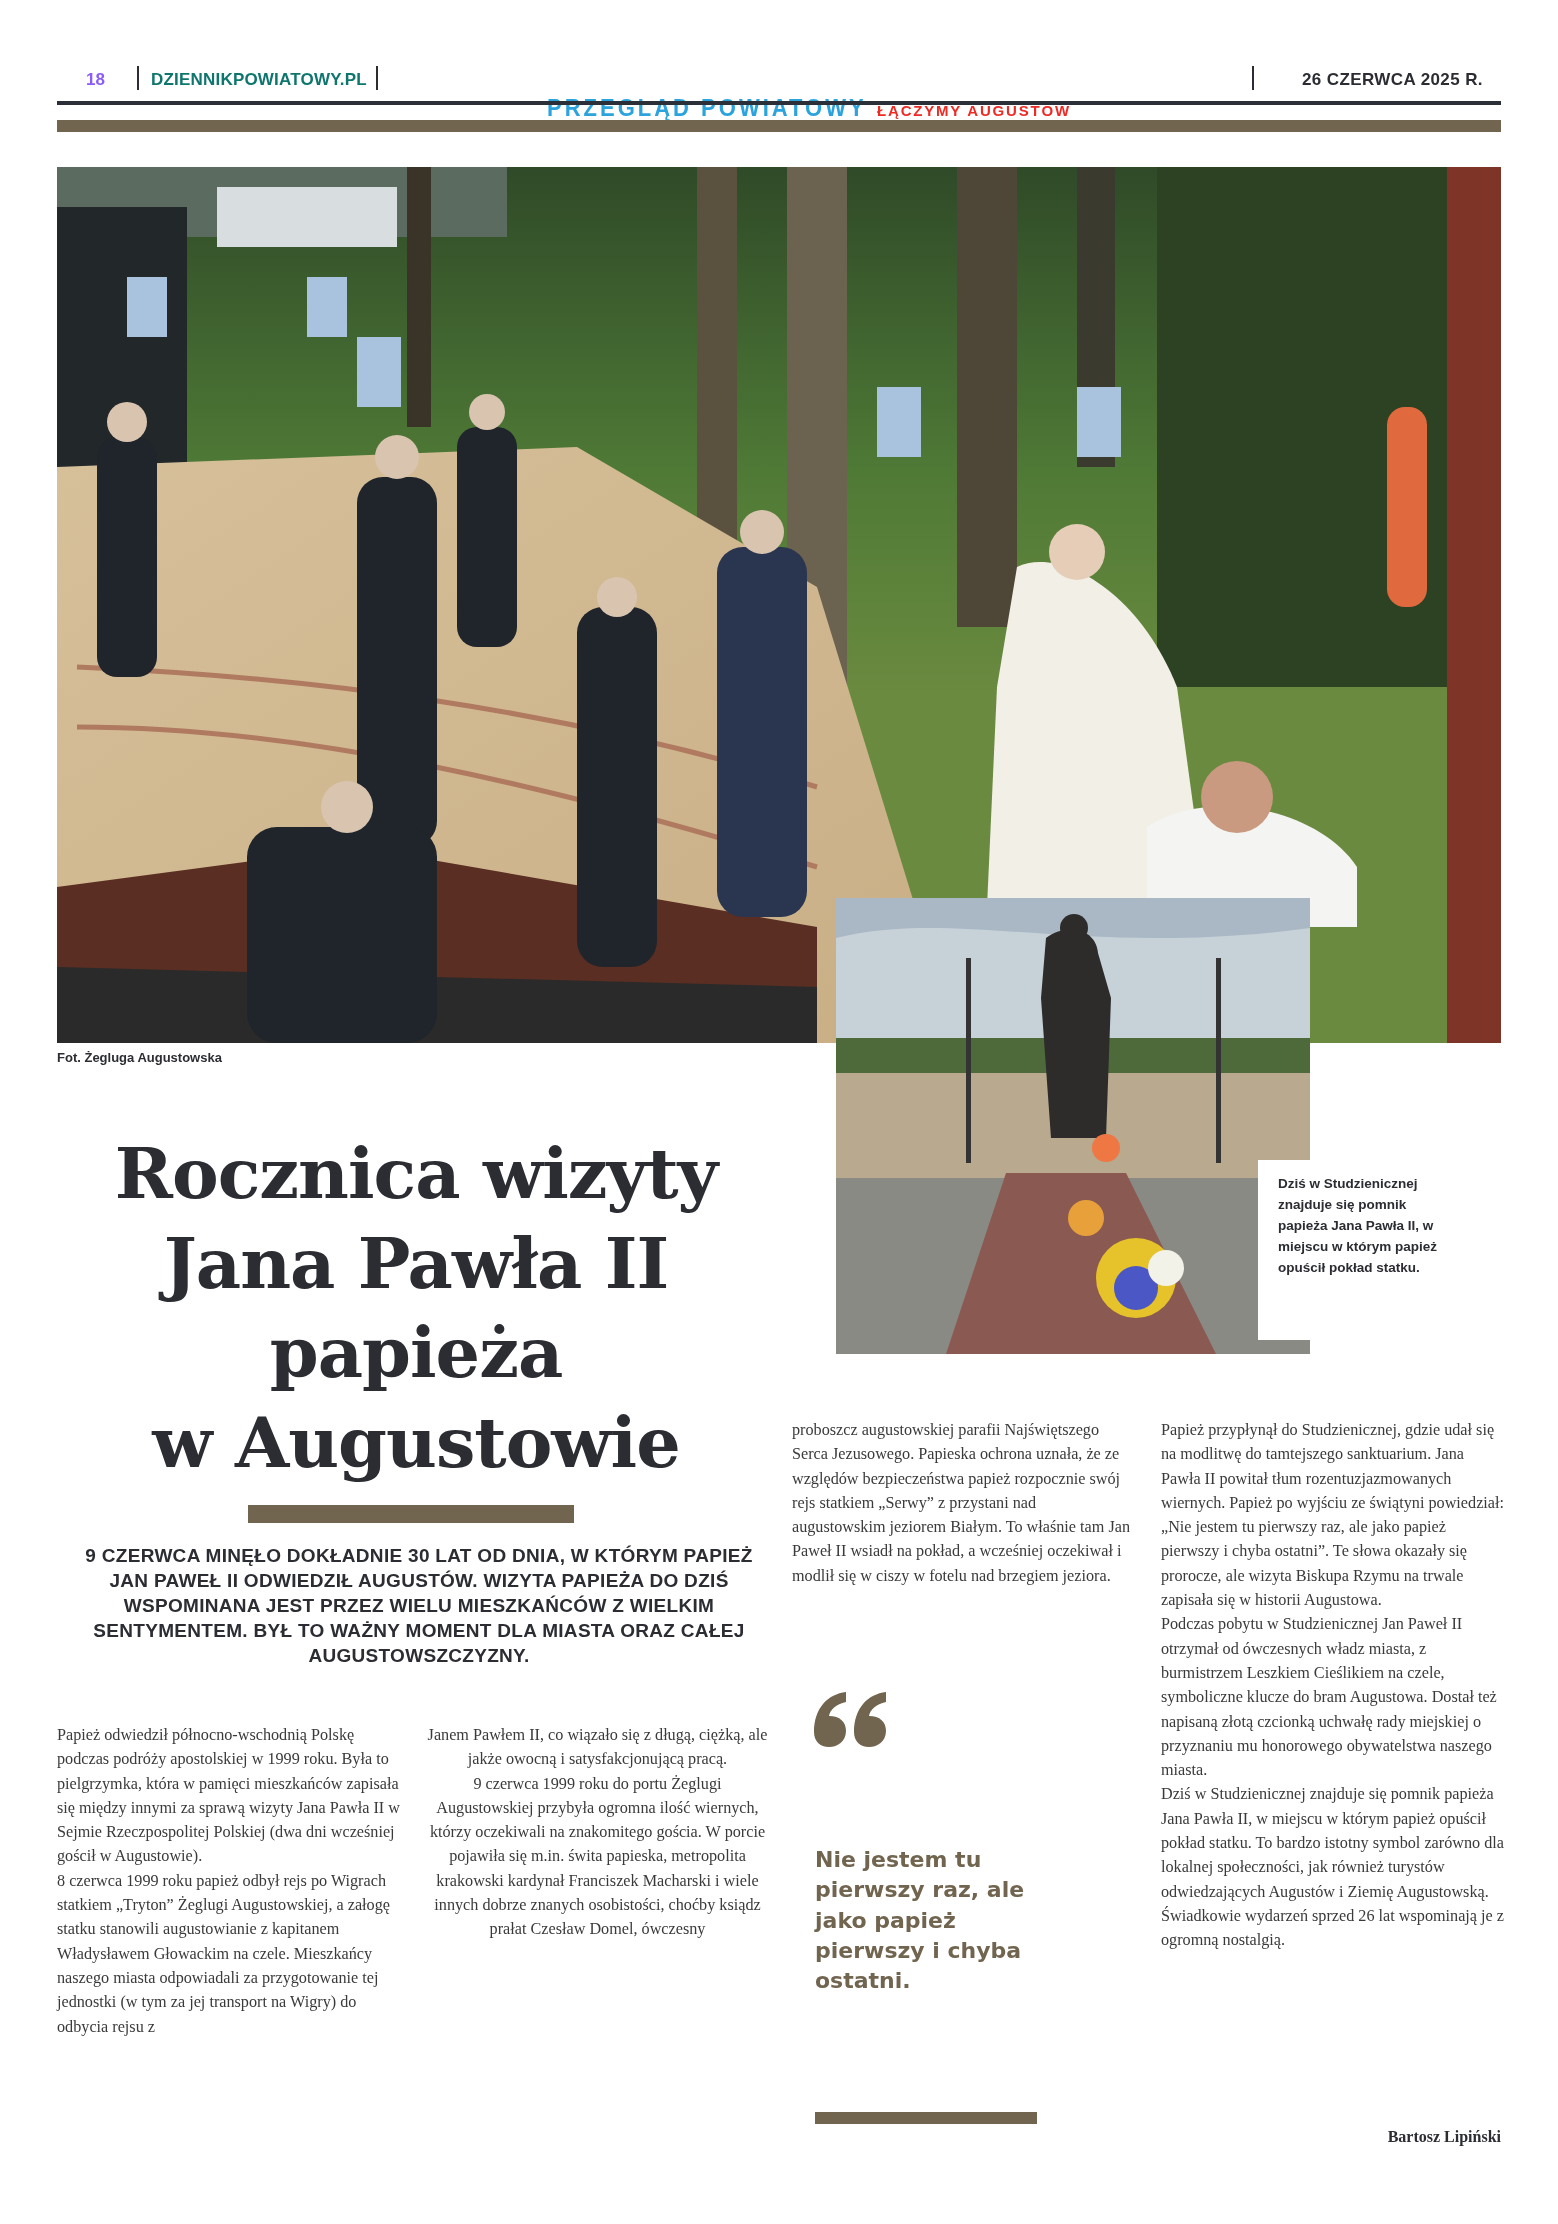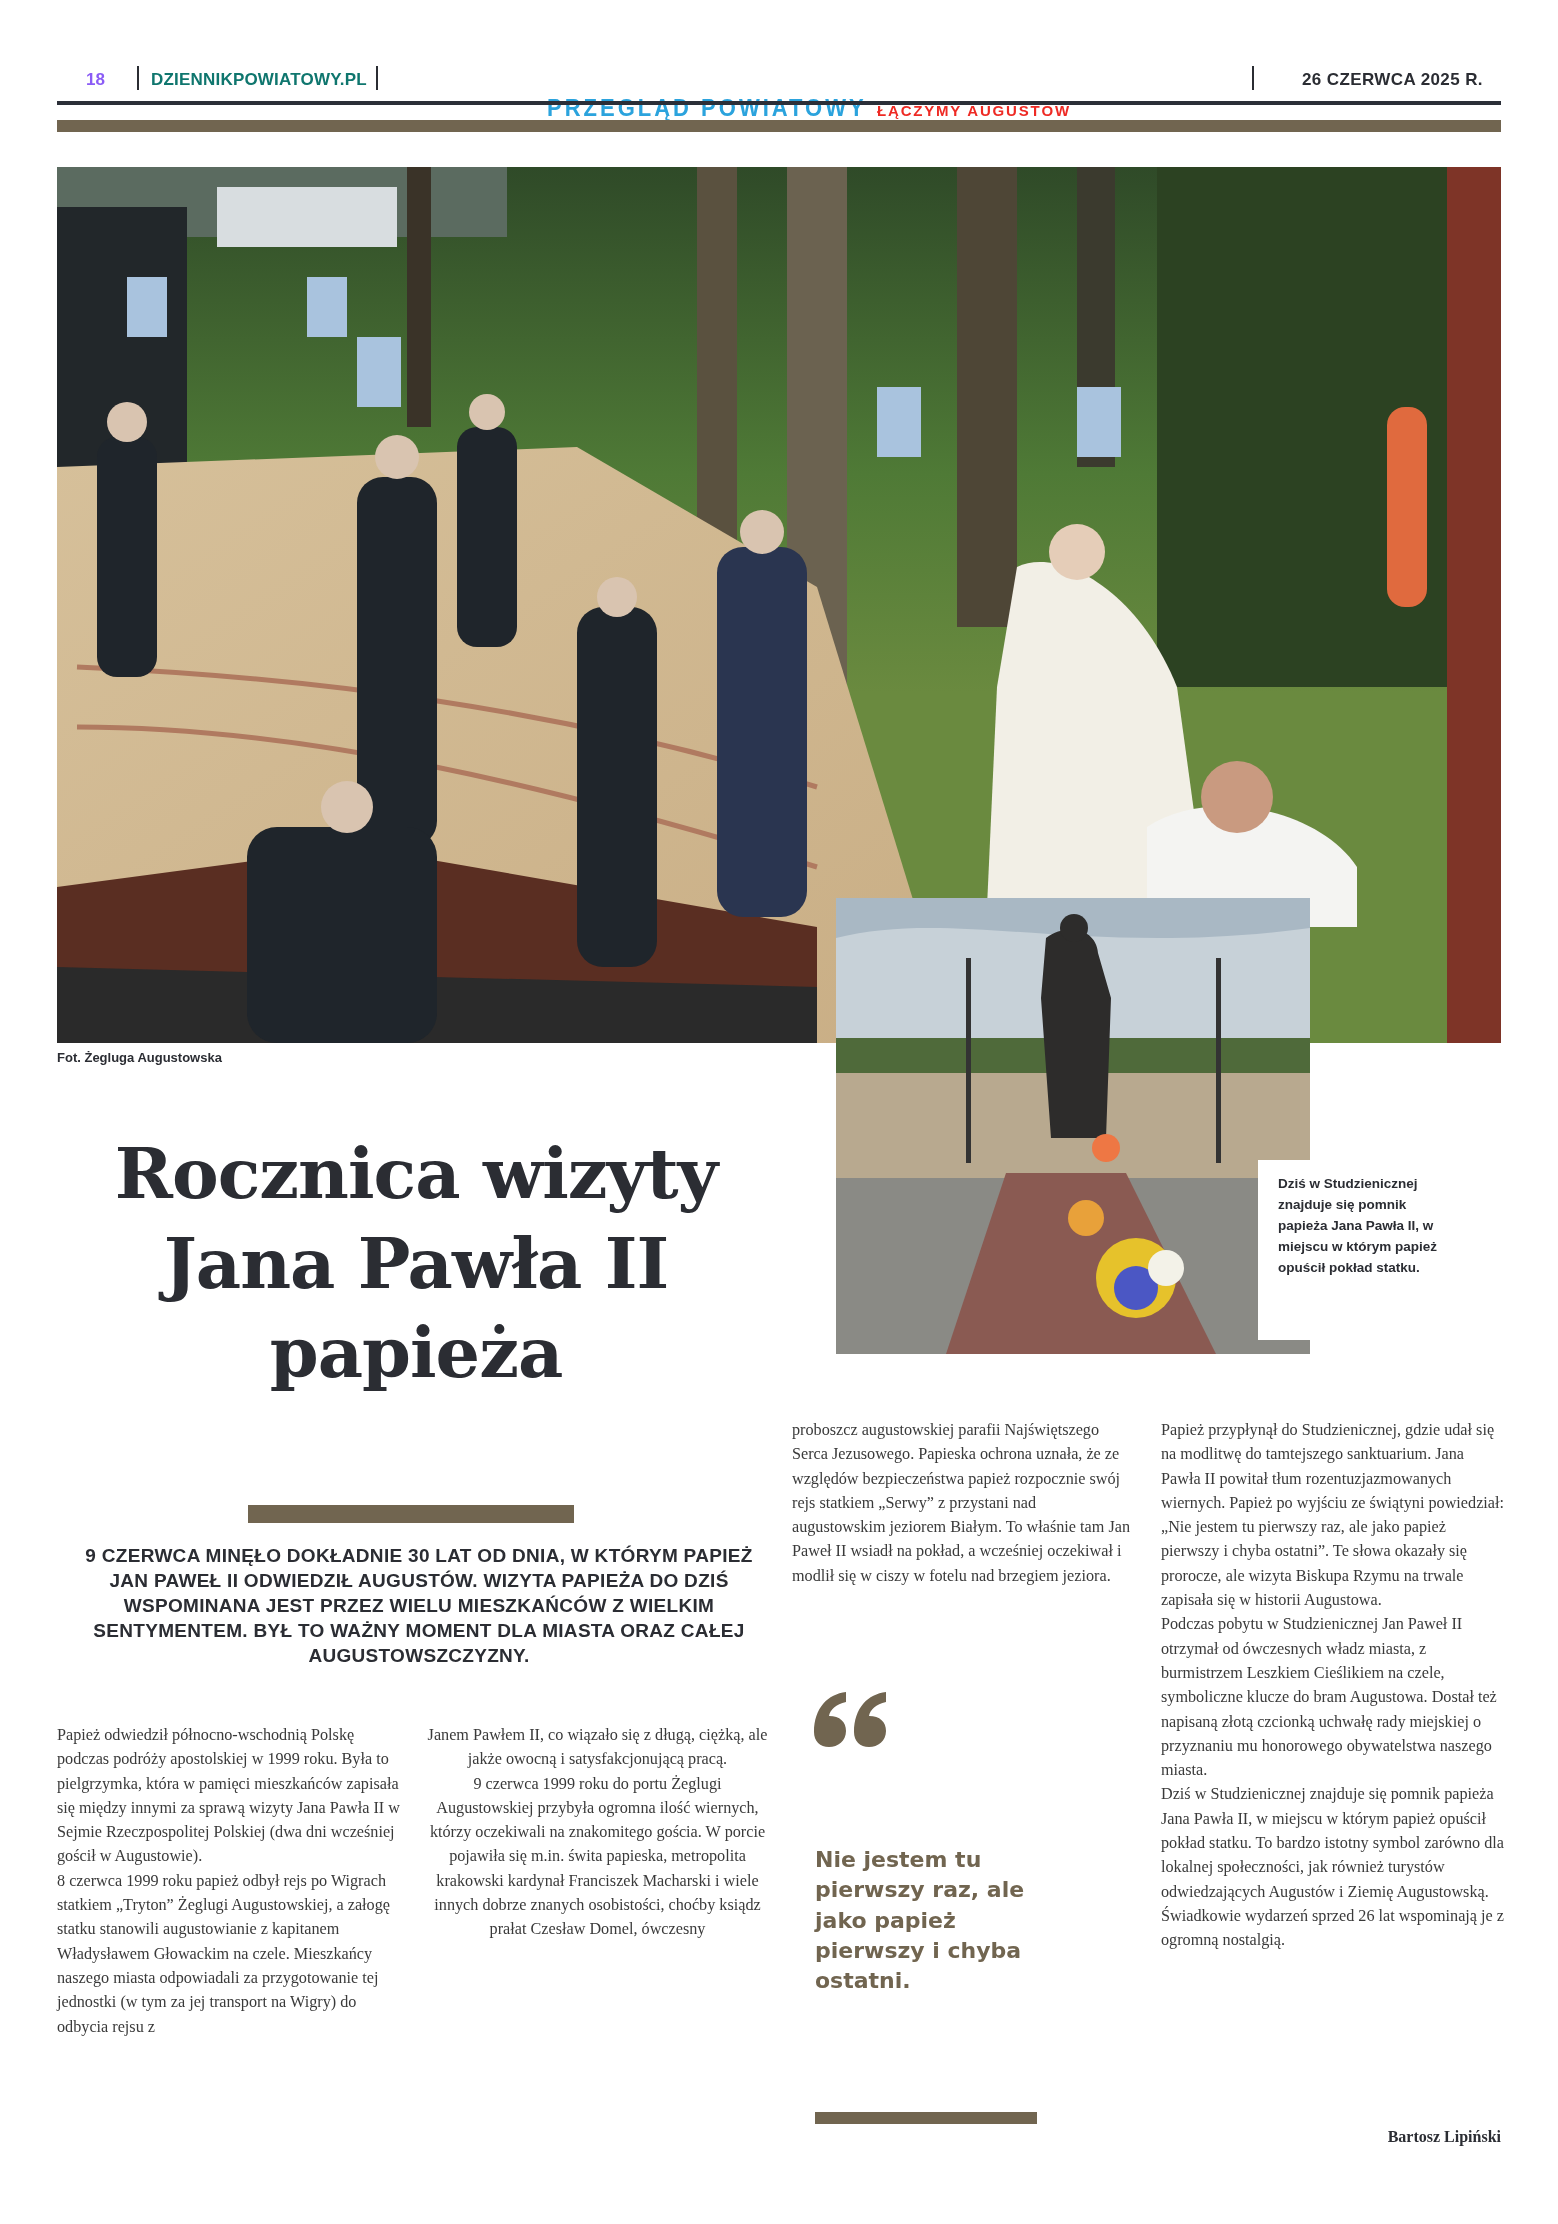--- a/index.html
+++ b/index.html
@@ -157,20 +157,21 @@
     <circle cx="250" cy="320" r="18" fill="#e8a13a"></circle>
     <circle cx="270" cy="250" r="14" fill="#e74"></circle>
   </svg>
 </div>
 <div class="inset-caption">Dziś w Studzienicznej znajduje się pomnik papieża Jana Pawła II, w miejscu w którym papież opuścił pokład statku.</div>
 
 <h1 class="title">
   <div>Rocznica wizyty</div>
   <div>Jana Pawła II</div>
   <div>papieża</div>
+  <div>w Augustowie</div>
 </h1>
 <div class="title-bar"></div>
 
 <div class="lead">9 CZERWCA MINĘŁO DOKŁADNIE 30 LAT OD DNIA, W KTÓRYM PAPIEŻ JAN PAWEŁ II ODWIEDZIŁ AUGUSTÓW. WIZYTA PAPIEŻA DO DZIŚ WSPOMINANA JEST PRZEZ WIELU MIESZKAŃCÓW Z WIELKIM SENTYMENTEM. BYŁ TO WAŻNY MOMENT DLA MIASTA ORAZ CAŁEJ AUGUSTOWSZCZYZNY.</div>
 
 <div class="col col1">
   <p>Papież odwiedził północno-wschodnią Polskę podczas podróży apostolskiej w 1999 roku. Była to pielgrzymka, która w pamięci mieszkańców zapisała się między innymi za sprawą wizyty Jana Pawła II w Sejmie Rzeczpospolitej Polskiej (dwa dni wcześniej gościł w Augustowie).</p>
   <p>8 czerwca 1999 roku papież odbył rejs po Wigrach statkiem „Tryton” Żeglugi Augustowskiej, a załogę statku stanowili augustowianie z kapitanem Władysławem Głowackim na czele. Mieszkańcy naszego miasta odpowiadali za przygotowanie tej jednostki (w tym za jej transport na Wigry) do odbycia rejsu z</p>
 </div>
 <div class="col col2">

